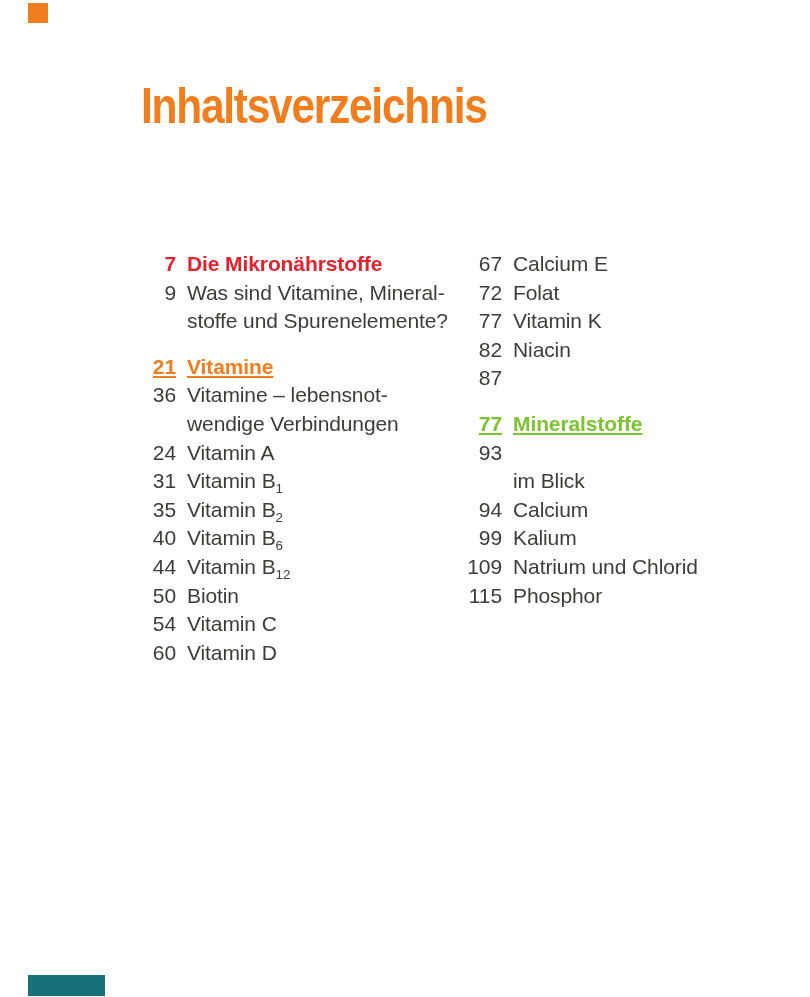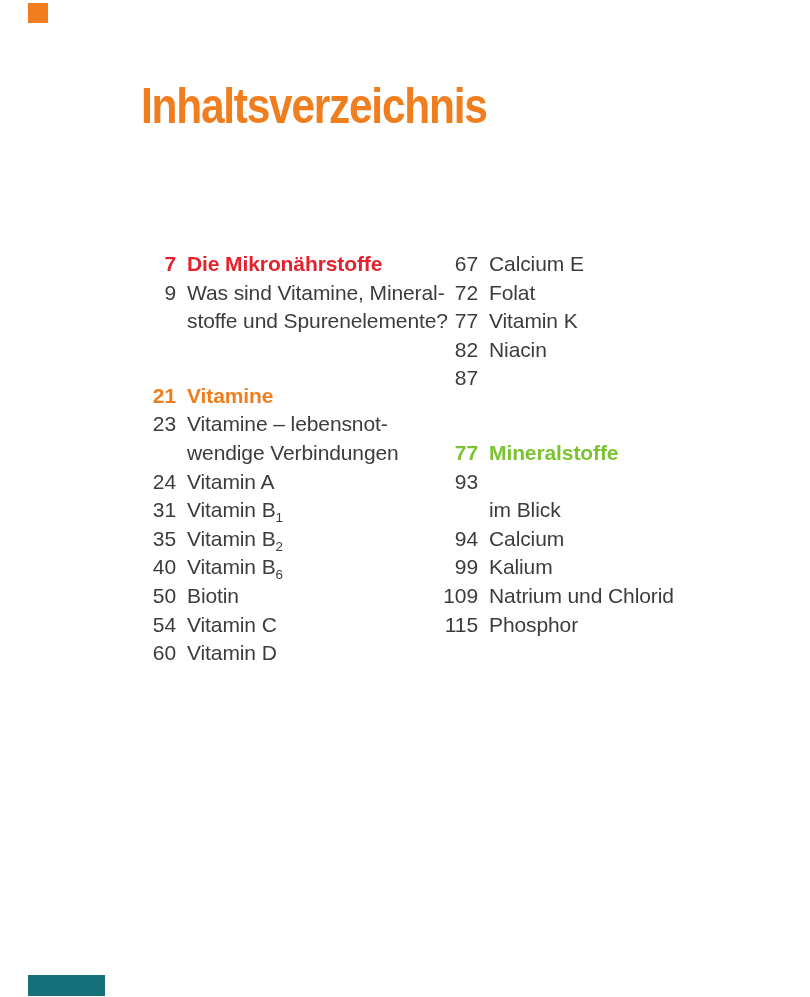--- a/index.html
+++ b/index.html
@@ -28,25 +28,25 @@
     transform:scaleX(.85);transform-origin:0 0;
     color:var(--title-orange,#f07d1e);
   }
   .col{
     position:absolute;top:250px;
     font-size:21px;line-height:28.6px;
     letter-spacing:-0.1px;
     color:var(--body-text,#3c3c3b);
   }
   .col-left{left:110px;}
-  .col-right{left:412px;}
+  .col-right{left:436px;}
   .row{display:flex;}
   .num{width:66px;text-align:right;flex:0 0 66px;}
   .lbl{margin-left:11px;white-space:nowrap;}
-  .gap{margin-top:46px;}
+  .gap{margin-top:17px;text-decoration:underline;}
   .h-red{color:var(--heading-red,#e4222d);font-weight:bold;}
   .h-orange{color:var(--heading-orange,#f07d1e);font-weight:bold;}
   .h-green{color:var(--heading-green,#7cc331);font-weight:bold;}
   .sub{font-size:0.64em;line-height:0;}
 </style>
 </head>
 <body>
 
 <div class="sheet">
 
@@ -65,21 +65,21 @@
     </div>
     <div class="row">
       <span class="num"></span>
       <span class="lbl">stoffe und Spurenelemente?</span>
     </div>
     <div class="row h-orange gap">
       <span class="num">21</span>
       <span class="lbl">Vitamine</span>
     </div>
     <div class="row">
-      <span class="num">23</span>
+      <span class="num">36</span>
       <span class="lbl">Vitamine – lebensnot-</span>
     </div>
     <div class="row">
       <span class="num"></span>
       <span class="lbl">wendige Verbindungen</span>
     </div>
     <div class="row">
       <span class="num">24</span>
       <span class="lbl">Vitamin A</span>
     </div>
@@ -87,20 +87,24 @@
       <span class="num">31</span>
       <span class="lbl"><span>Vitamin B</span><sub class="sub">1</sub></span>
     </div>
     <div class="row">
       <span class="num">35</span>
       <span class="lbl"><span>Vitamin B</span><sub class="sub">2</sub></span>
     </div>
     <div class="row">
       <span class="num">40</span>
       <span class="lbl"><span>Vitamin B</span><sub class="sub">6</sub></span>
+    </div>
+    <div class="row">
+      <span class="num">44</span>
+      <span class="lbl"><span>Vitamin B</span><sub class="sub">12</sub></span>
     </div>
     <div class="row">
       <span class="num">50</span>
       <span class="lbl">Biotin</span>
     </div>
     <div class="row">
       <span class="num">54</span>
       <span class="lbl">Vitamin C</span>
     </div>
     <div class="row">

